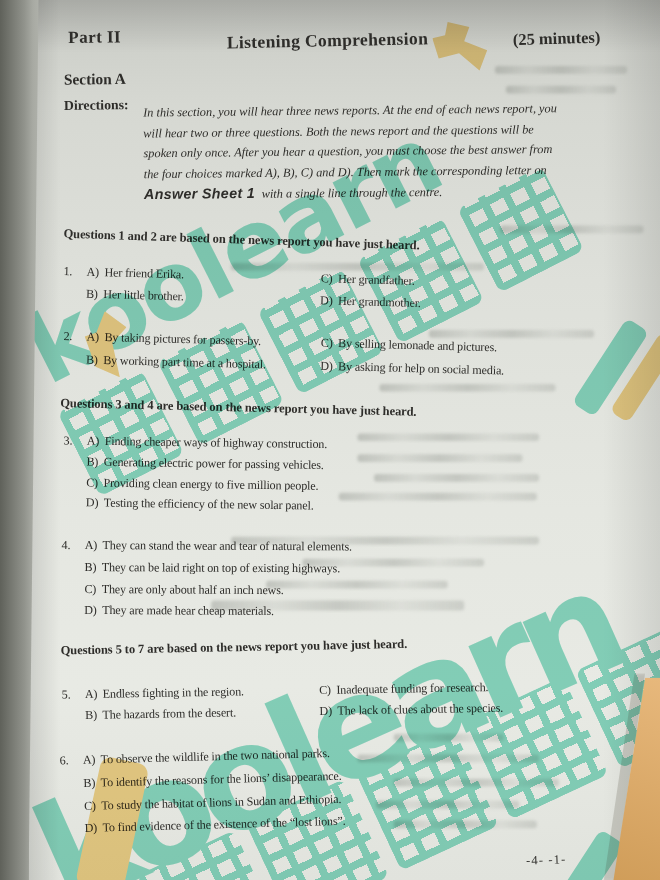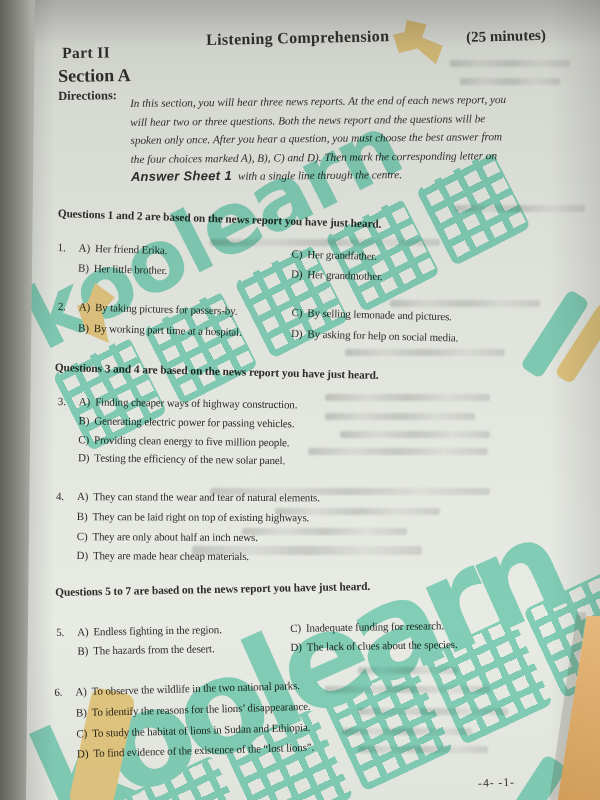--- a/index.html
+++ b/index.html
@@ -14,21 +14,21 @@
     background:
       linear-gradient(180deg,rgba(0,0,0,.16),rgba(0,0,0,0) 6%),
       linear-gradient(90deg,rgba(0,0,0,.12),rgba(0,0,0,0) 5%),
       linear-gradient(270deg,rgba(0,0,0,.10),rgba(0,0,0,0) 9%),
       linear-gradient(180deg,#c9cbc5 0%,#d6d8d2 12%,#dee0da 32%,#e5e7e1 58%,#e8eae4 78%,#e1e3dd 100%);
   }
   .block{position:absolute;transform:rotate(var(--rot,0deg));transform-origin:left top;white-space:nowrap;}
   .part{font-size:15.5px;font-weight:bold;letter-spacing:.4px;}
   .title{font-size:16px;font-weight:bold;letter-spacing:.3px;}
   .minutes{font-size:15px;font-weight:bold;}
-  .section{font-size:18px;font-weight:bold;}
+  .section{font-size:14px;font-weight:bold;}
   .dirlabel{font-size:12.5px;font-weight:bold;}
   .dirtext{font-size:11.2px;font-style:italic;line-height:18.6px;}
   .dline{white-space:nowrap;}
   .as{font-family:"Liberation Sans","DejaVu Sans",sans-serif;font-style:italic;font-weight:bold;font-size:13px;letter-spacing:.3px;}
   .asr{margin-left:6px;}
   .ghead{font-size:11.4px;font-weight:bold;letter-spacing:-.1px;line-height:14px;}
   .q{display:grid;font-size:11px;letter-spacing:-.15px;}
   .q.two{grid-template-columns:21px 213px 1fr;}
   .q.one{grid-template-columns:21px 1fr;}
   .qnum{grid-column:1;grid-row:1;line-height:var(--rh);}
@@ -84,21 +84,21 @@
       <div class="streak" style="left:249px;top:508px;width:165px;"></div>
       <div class="streak" style="left:216px;top:528px;width:165px;"></div>
       <div class="streak" style="left:166px;top:546px;width:230px;height:9px;"></div>
       <div class="streak" style="left:332px;top:667px;width:100px;"></div>
       <div class="streak" style="left:299px;top:686px;width:165px;"></div>
       <div class="streak" style="left:332px;top:708px;width:150px;"></div>
       <div class="streak" style="left:316px;top:728px;width:130px;"></div>
       <div class="streak" style="left:332px;top:746px;width:130px;"></div>
     </div>
 
-    <div class="block part" style="left:36px;top:44px;--rot:-0.6deg">Part II</div>
+    <div class="block part" style="left:36px;top:26px;--rot:-0.6deg">Part II</div>
     <div class="block title" style="left:180px;top:31px;--rot:-1.2deg">Listening Comprehension</div>
     <div class="block minutes" style="left:440px;top:29px;--rot:-1.6deg">(25 minutes)</div>
     <div class="block section" style="left:32px;top:66px;--rot:-0.8deg">Section A</div>
     <div class="block dirlabel" style="left:32px;top:89px;--rot:-0.8deg">Directions:</div>
 
     <div class="block dirtext" style="left:104px;top:94px;--rot:-0.6deg">
       <div class="dline">In this section, you will hear three news reports. At the end of each news report, you</div>
       <div class="dline">will hear two or three questions. Both the news report and the questions will be</div>
       <div class="dline">spoken only once. After you hear a question, you must choose the best answer from</div>
       <div class="dline">the four choices marked A), B), C) and D). Then mark the corresponding letter on</div>

